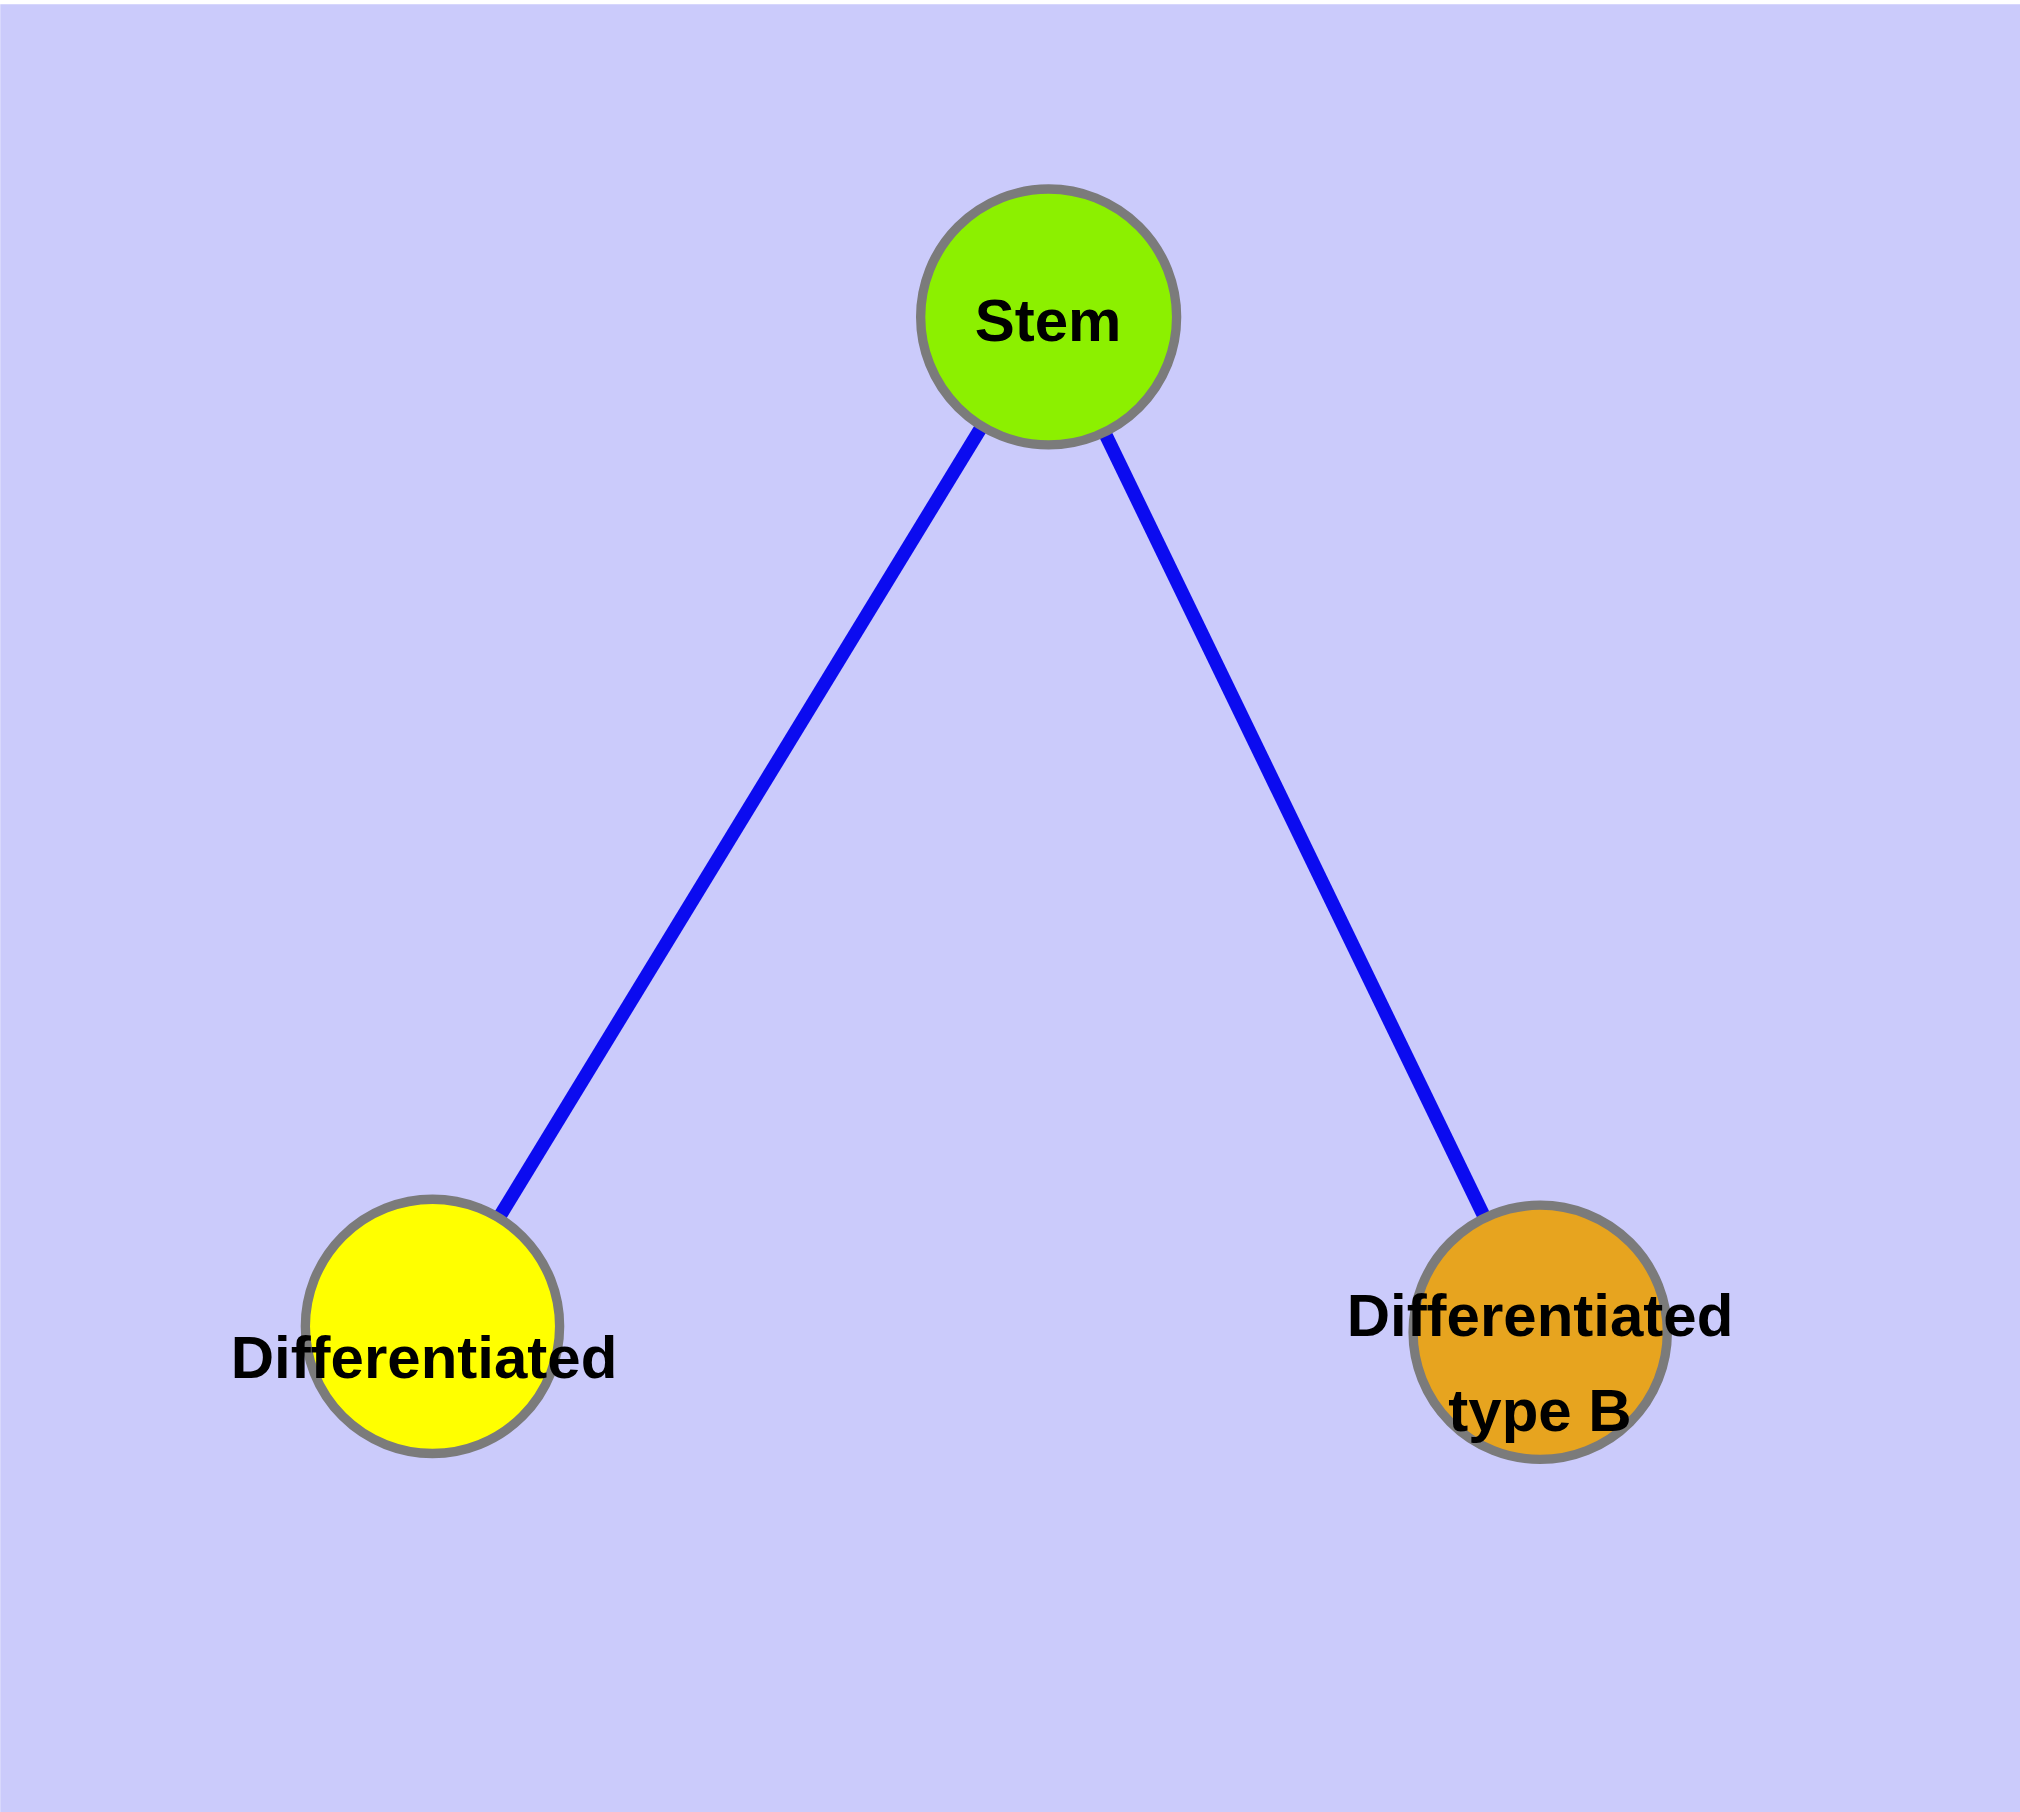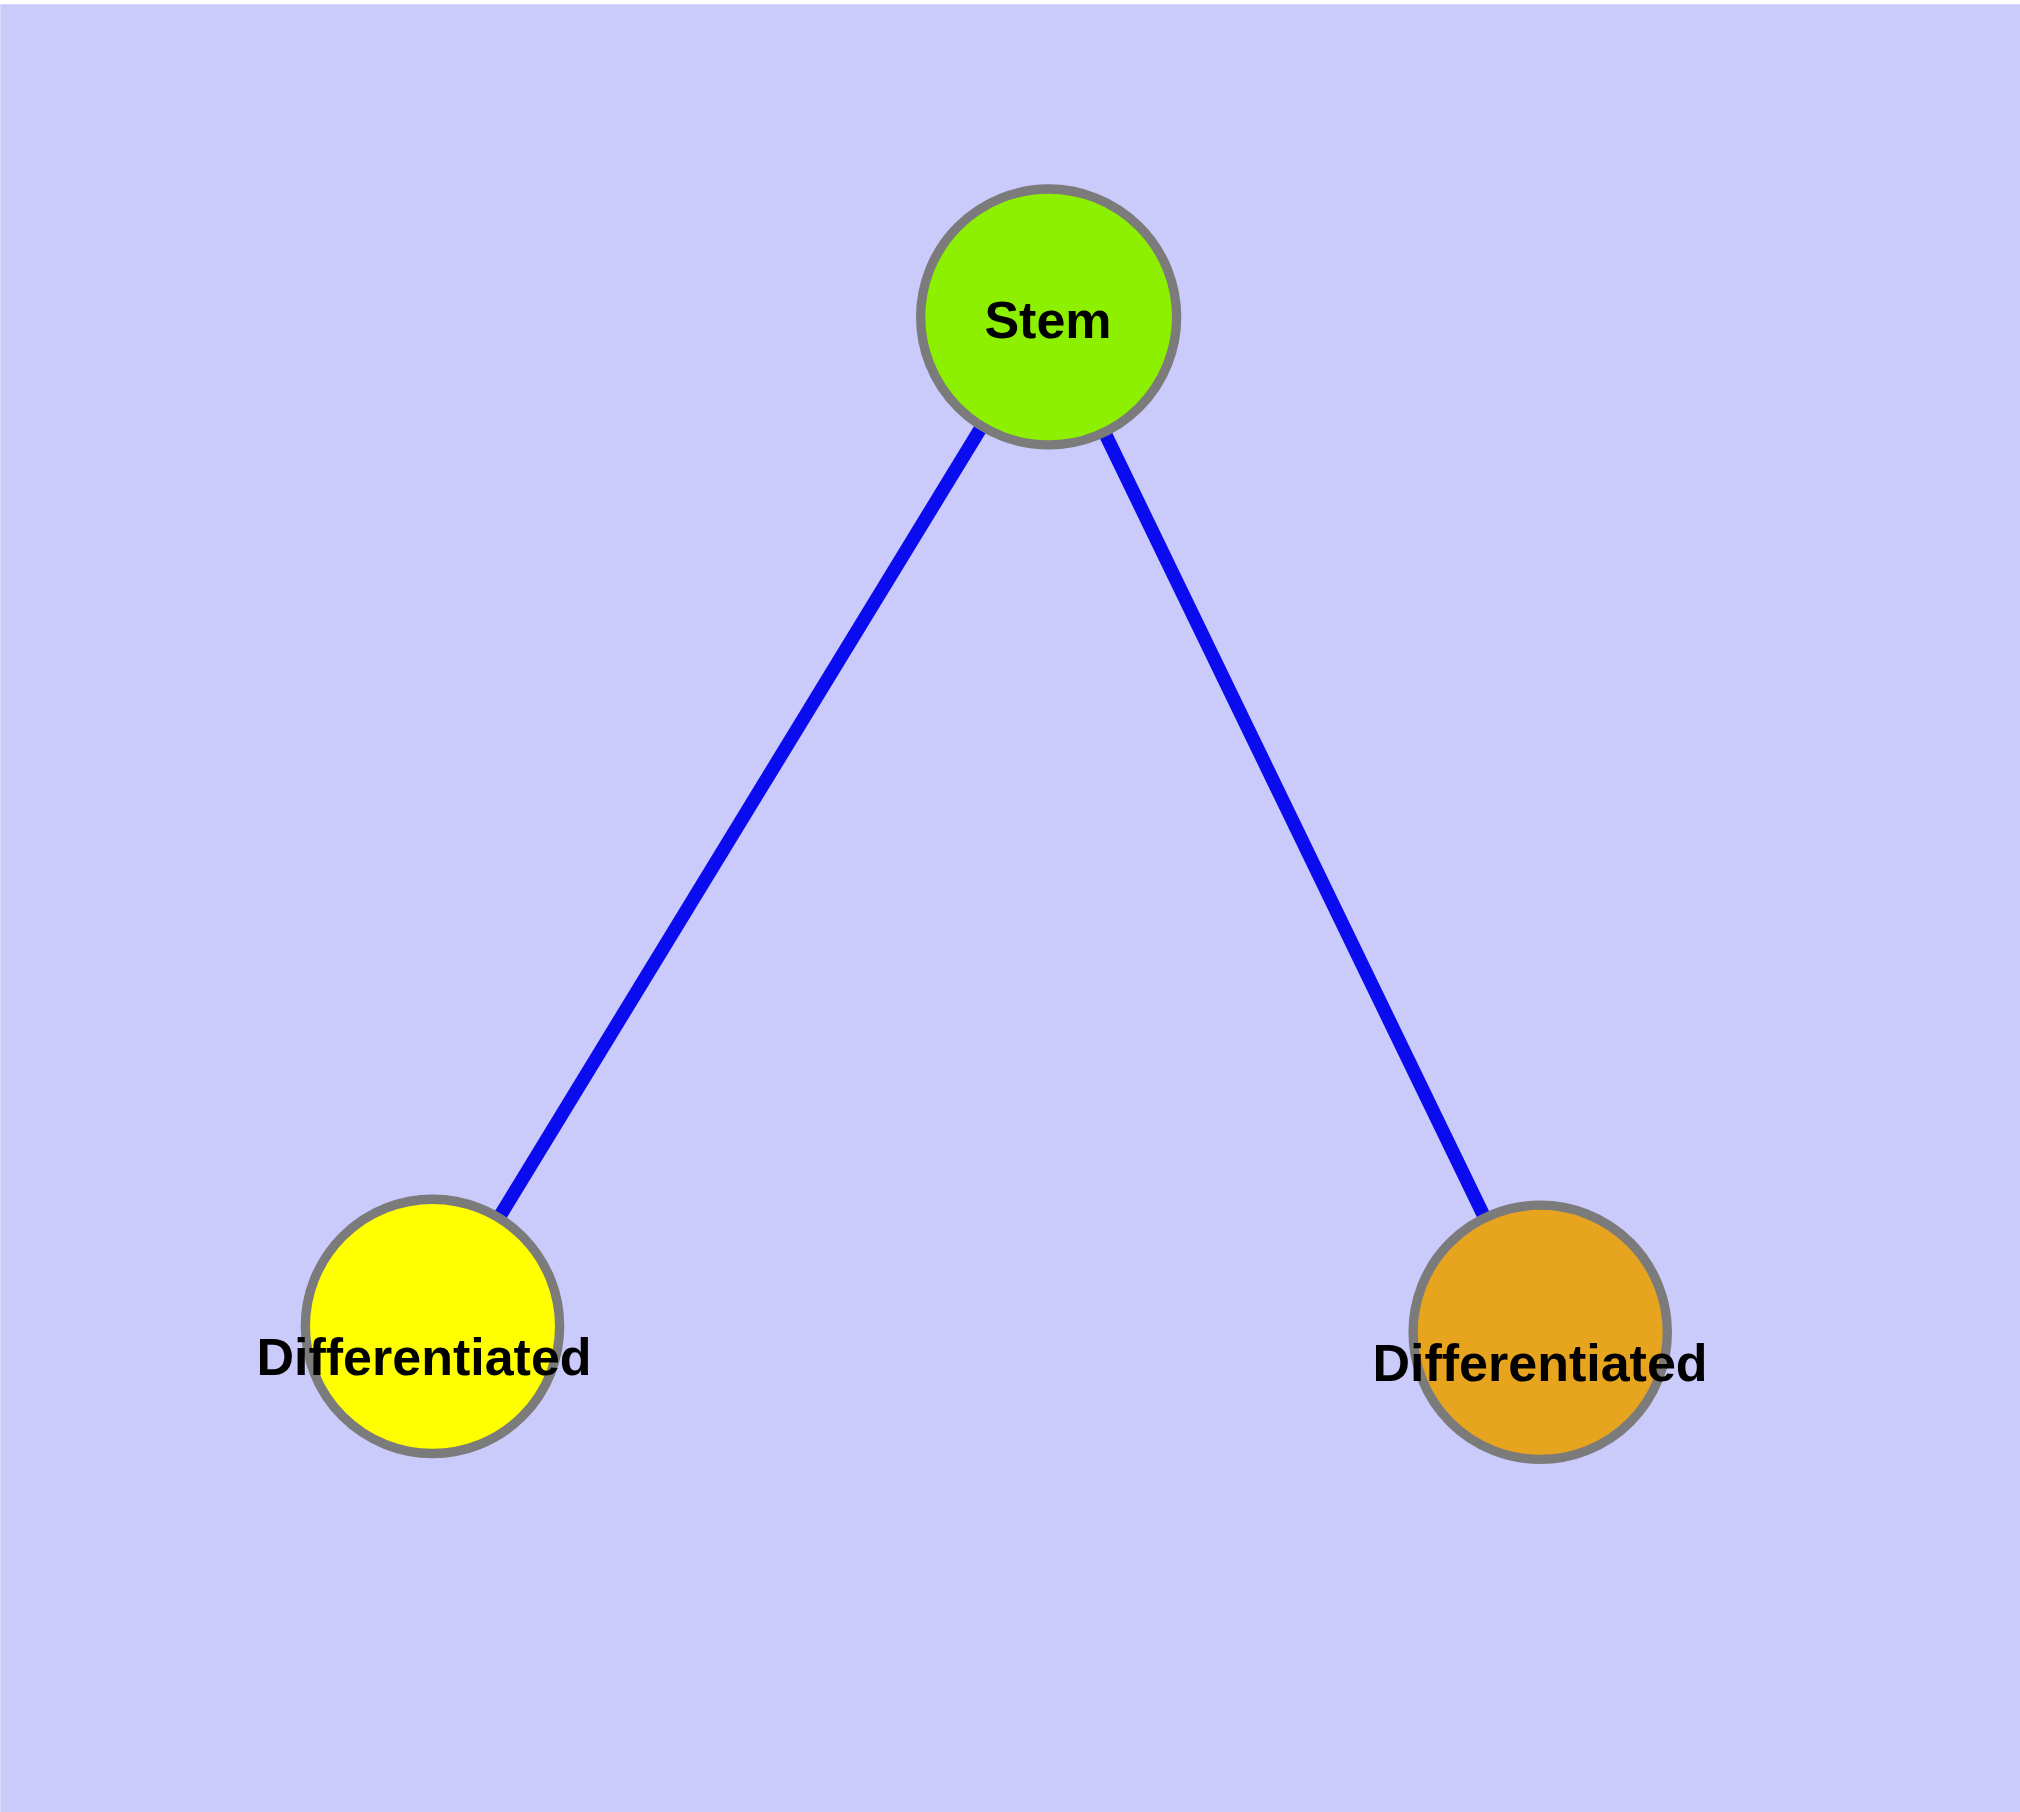--- a/index.html
+++ b/index.html
@@ -22,21 +22,21 @@
   }
   .node-label {
     position: absolute;
     display: flex;
     flex-direction: column;
     align-items: center;
     justify-content: center;
     text-align: center;
     color: #000000;
     font-weight: bold;
-    font-size: 52px;
+    font-size: 60px;
     line-height: 95px;
     white-space: nowrap;
     pointer-events: none;
   }
   .node-label span { display: block; }
   #stem-label   { left: 709px;  top: 225px;  width: 678px; height: 190px; }
   #type-a-label { left: 85px;  top: 1252px; width: 678px; height: 210px; }
   #type-b-label { left: 1201px; top: 1258px; width: 678px; height: 210px; }
 </style>
 </head>
@@ -59,16 +59,17 @@
   <div class="node-label" id="stem-label">
     <span>Stem</span>
   </div>
 
   <div class="node-label" id="type-a-label">
     <span>Differentiated</span>
   </div>
 
   <div class="node-label" id="type-b-label">
     <span>Differentiated</span>
+    <span>type B</span>
   </div>
 
 </div>
 
 
 </body></html>

